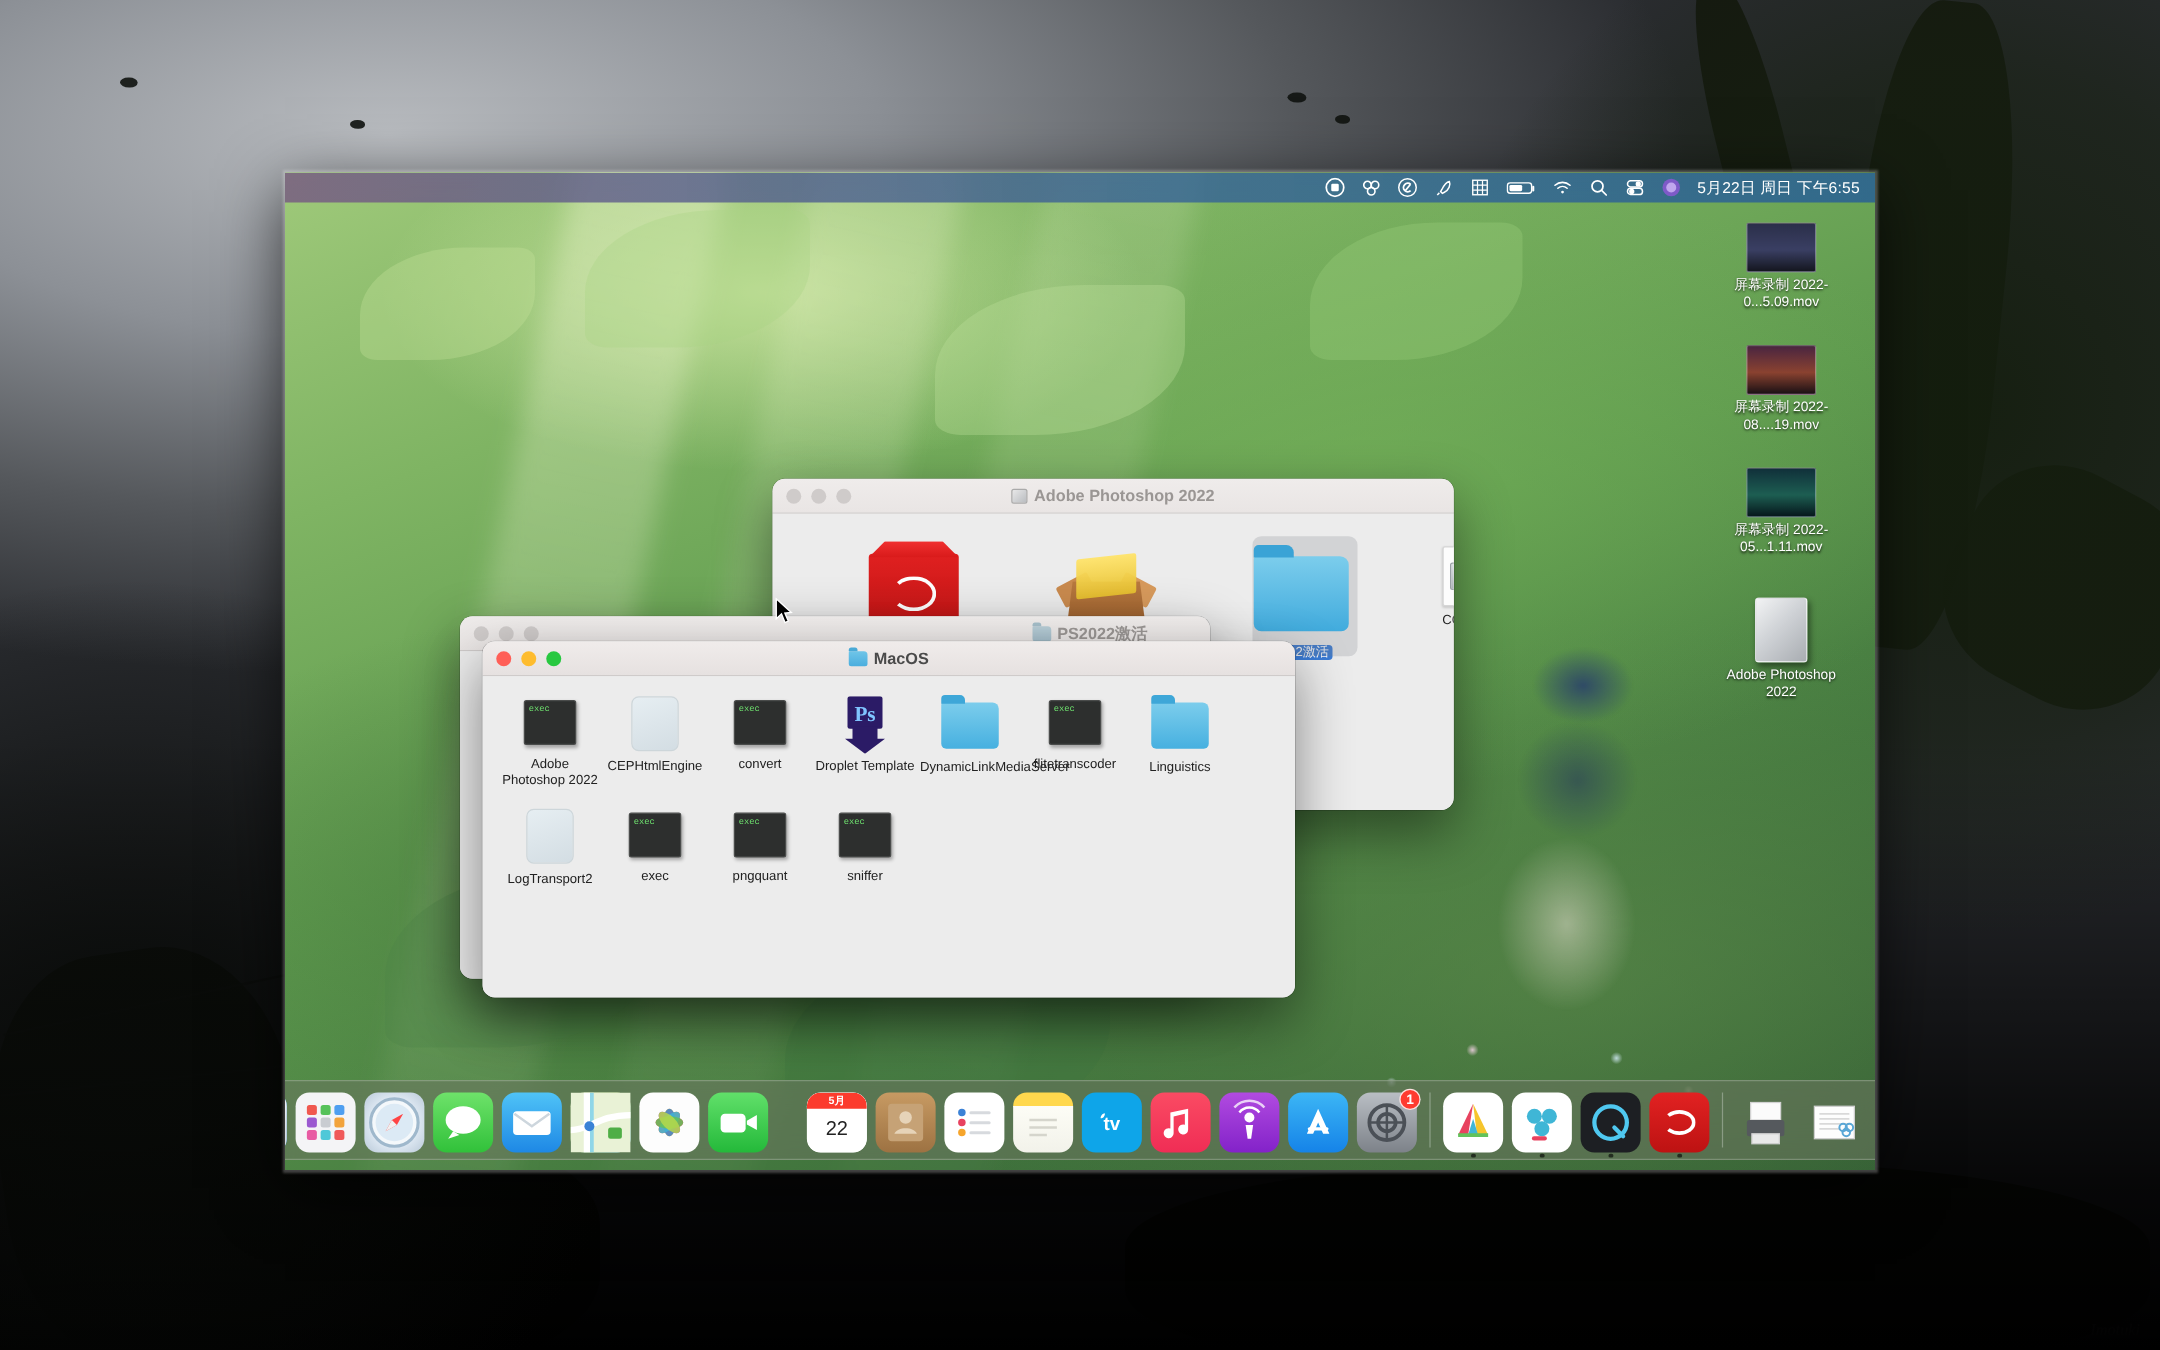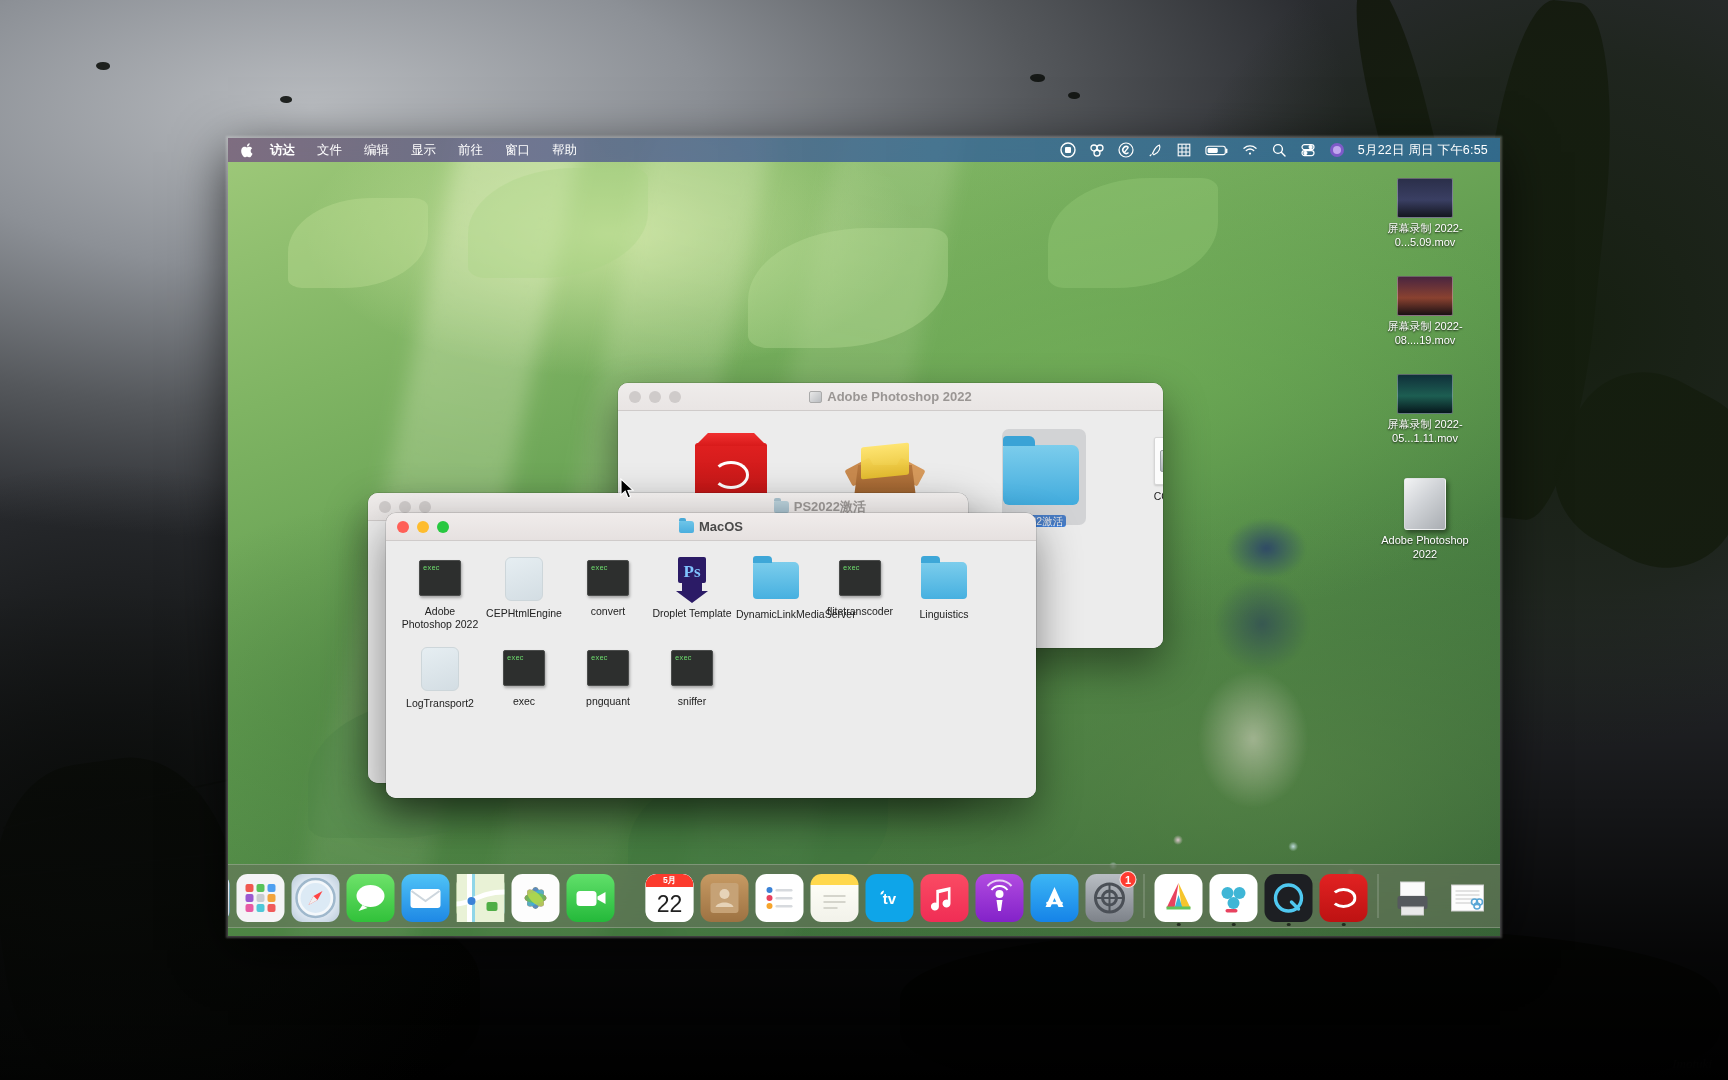--- a/index.html
+++ b/index.html
@@ -281,34 +281,20 @@
     <div class="leaf" style="left:240px;top:30px;width:180px;height:110px;background:#a9d585;"></div>
     <div class="leaf" style="left:520px;top:90px;width:200px;height:120px;background:#bde09c;"></div>
     <div class="leaf" style="left:820px;top:40px;width:170px;height:110px;background:#9ccd7a;"></div>
     <div class="leaf" style="left:80px;top:560px;width:220px;height:140px;background:#4d8348;"></div>
     <div class="leaf" style="left:400px;top:620px;width:260px;height:150px;background:#3f7540;"></div>
     <div id="wp-character"></div>
     <div id="wp-flowers"></div>
   </div>
 
   <div id="menubar">
-    <div id="menubar-left">
-      <div id="apple-logo">
-        <svg viewBox="0 0 24 28" width="15" height="17" aria-hidden="true">
-          <path fill="#ffffff" d="M17.2 14.7c0-3 2.4-4.4 2.5-4.5-1.4-2-3.5-2.3-4.2-2.3-1.8-.2-3.5 1-4.4 1-0.9 0-2.3-1-3.8-1-2 0-3.8 1.1-4.8 2.9-2 3.5-.5 8.7 1.5 11.6 1 1.4 2.1 3 3.6 2.9 1.4-.1 2-.9 3.7-.9s2.2.9 3.8.9c1.6 0 2.6-1.4 3.5-2.8 1.1-1.6 1.6-3.2 1.6-3.3-.1 0-3-1.2-3-4.5zM14.4 5.9c.8-1 1.3-2.3 1.2-3.7-1.1.1-2.5.8-3.3 1.7-.7.8-1.4 2.2-1.2 3.5 1.2.1 2.5-.6 3.3-1.5z"></path>
-        </svg>
-      </div>
-      <div class="menu-item bold">访达</div>
-      <div class="menu-item">文件</div>
-      <div class="menu-item">编辑</div>
-      <div class="menu-item">显示</div>
-      <div class="menu-item">前往</div>
-      <div class="menu-item">窗口</div>
-      <div class="menu-item">帮助</div>
-    </div>
 
     <div id="menubar-right">
       <span class="status-icon">
         <svg viewBox="0 0 16 16" width="16" height="16">
             <circle cx="8" cy="8" r="7" fill="none" stroke="#fff" stroke-width="1.4"></circle>
             <rect x="5" y="5" width="6" height="6" rx="1" fill="#fff"></rect>
           </svg>
       </span>
       <span class="status-icon">
         <svg viewBox="0 0 16 16" width="16" height="16" fill="none" stroke="#fff" stroke-width="1.3">
@@ -437,21 +423,21 @@
     </div>
   </div>
 
   <div class="window" style="left:140px;top:355px;width:600px;height:290px;">
     <div class="titlebar inactive">
       <div class="lights">
         <span class="light off"></span>
         <span class="light off"></span>
         <span class="light off"></span>
       </div>
-      <div class="win-title dim" style="justify-content:flex-end;padding-right:102px;">
+      <div class="win-title dim" style="justify-content:flex-end;padding-right:50px;">
         <span class="tiny-folder dim"></span>
         <span>PS2022激活</span>
       </div>
     </div>
     <div class="win-body"></div>
   </div>
 
   <div class="window" style="left:158px;top:375px;width:650px;height:285px;">
     <div class="titlebar">
       <div class="lights">
@@ -608,21 +594,21 @@
     </div>
     <div class="dock-app ic-facetime">
       <svg viewBox="0 0 48 48" width="48" height="48" style="position:absolute;inset:0">
         <rect x="10" y="17" width="20" height="15" rx="3.5" fill="#fff"></rect>
         <path d="M31 22.5 39 18v12l-8-4.5z" fill="#fff"></path>
       </svg>
     </div>
     <div class="dock-app ic-calendar">
       <div style="position:absolute;inset:0;border-radius:11px;overflow:hidden;background:#fff;">
         <div style="height:13px;background:#fc3b2d;color:#fff;font-size:8.5px;text-align:center;line-height:13px;font-weight:bold;">5月</div>
-        <div style="font-size:23px;text-align:center;line-height:34px;color:#222;">22</div>
+        <div style="font-size:16px;text-align:center;line-height:34px;color:#222;">22</div>
       </div>
     </div>
     <div class="dock-app ic-contacts">
       <svg viewBox="0 0 48 48" width="48" height="48" style="position:absolute;inset:0">
         <rect x="10" y="9" width="28" height="30" rx="3" fill="#c6a276"></rect>
         <circle cx="24" cy="20" r="5" fill="#e6d3b8"></circle>
         <path d="M15 33c2-6 16-6 18 0z" fill="#e6d3b8"></path>
       </svg>
     </div>
     <div class="dock-app ic-reminders">

